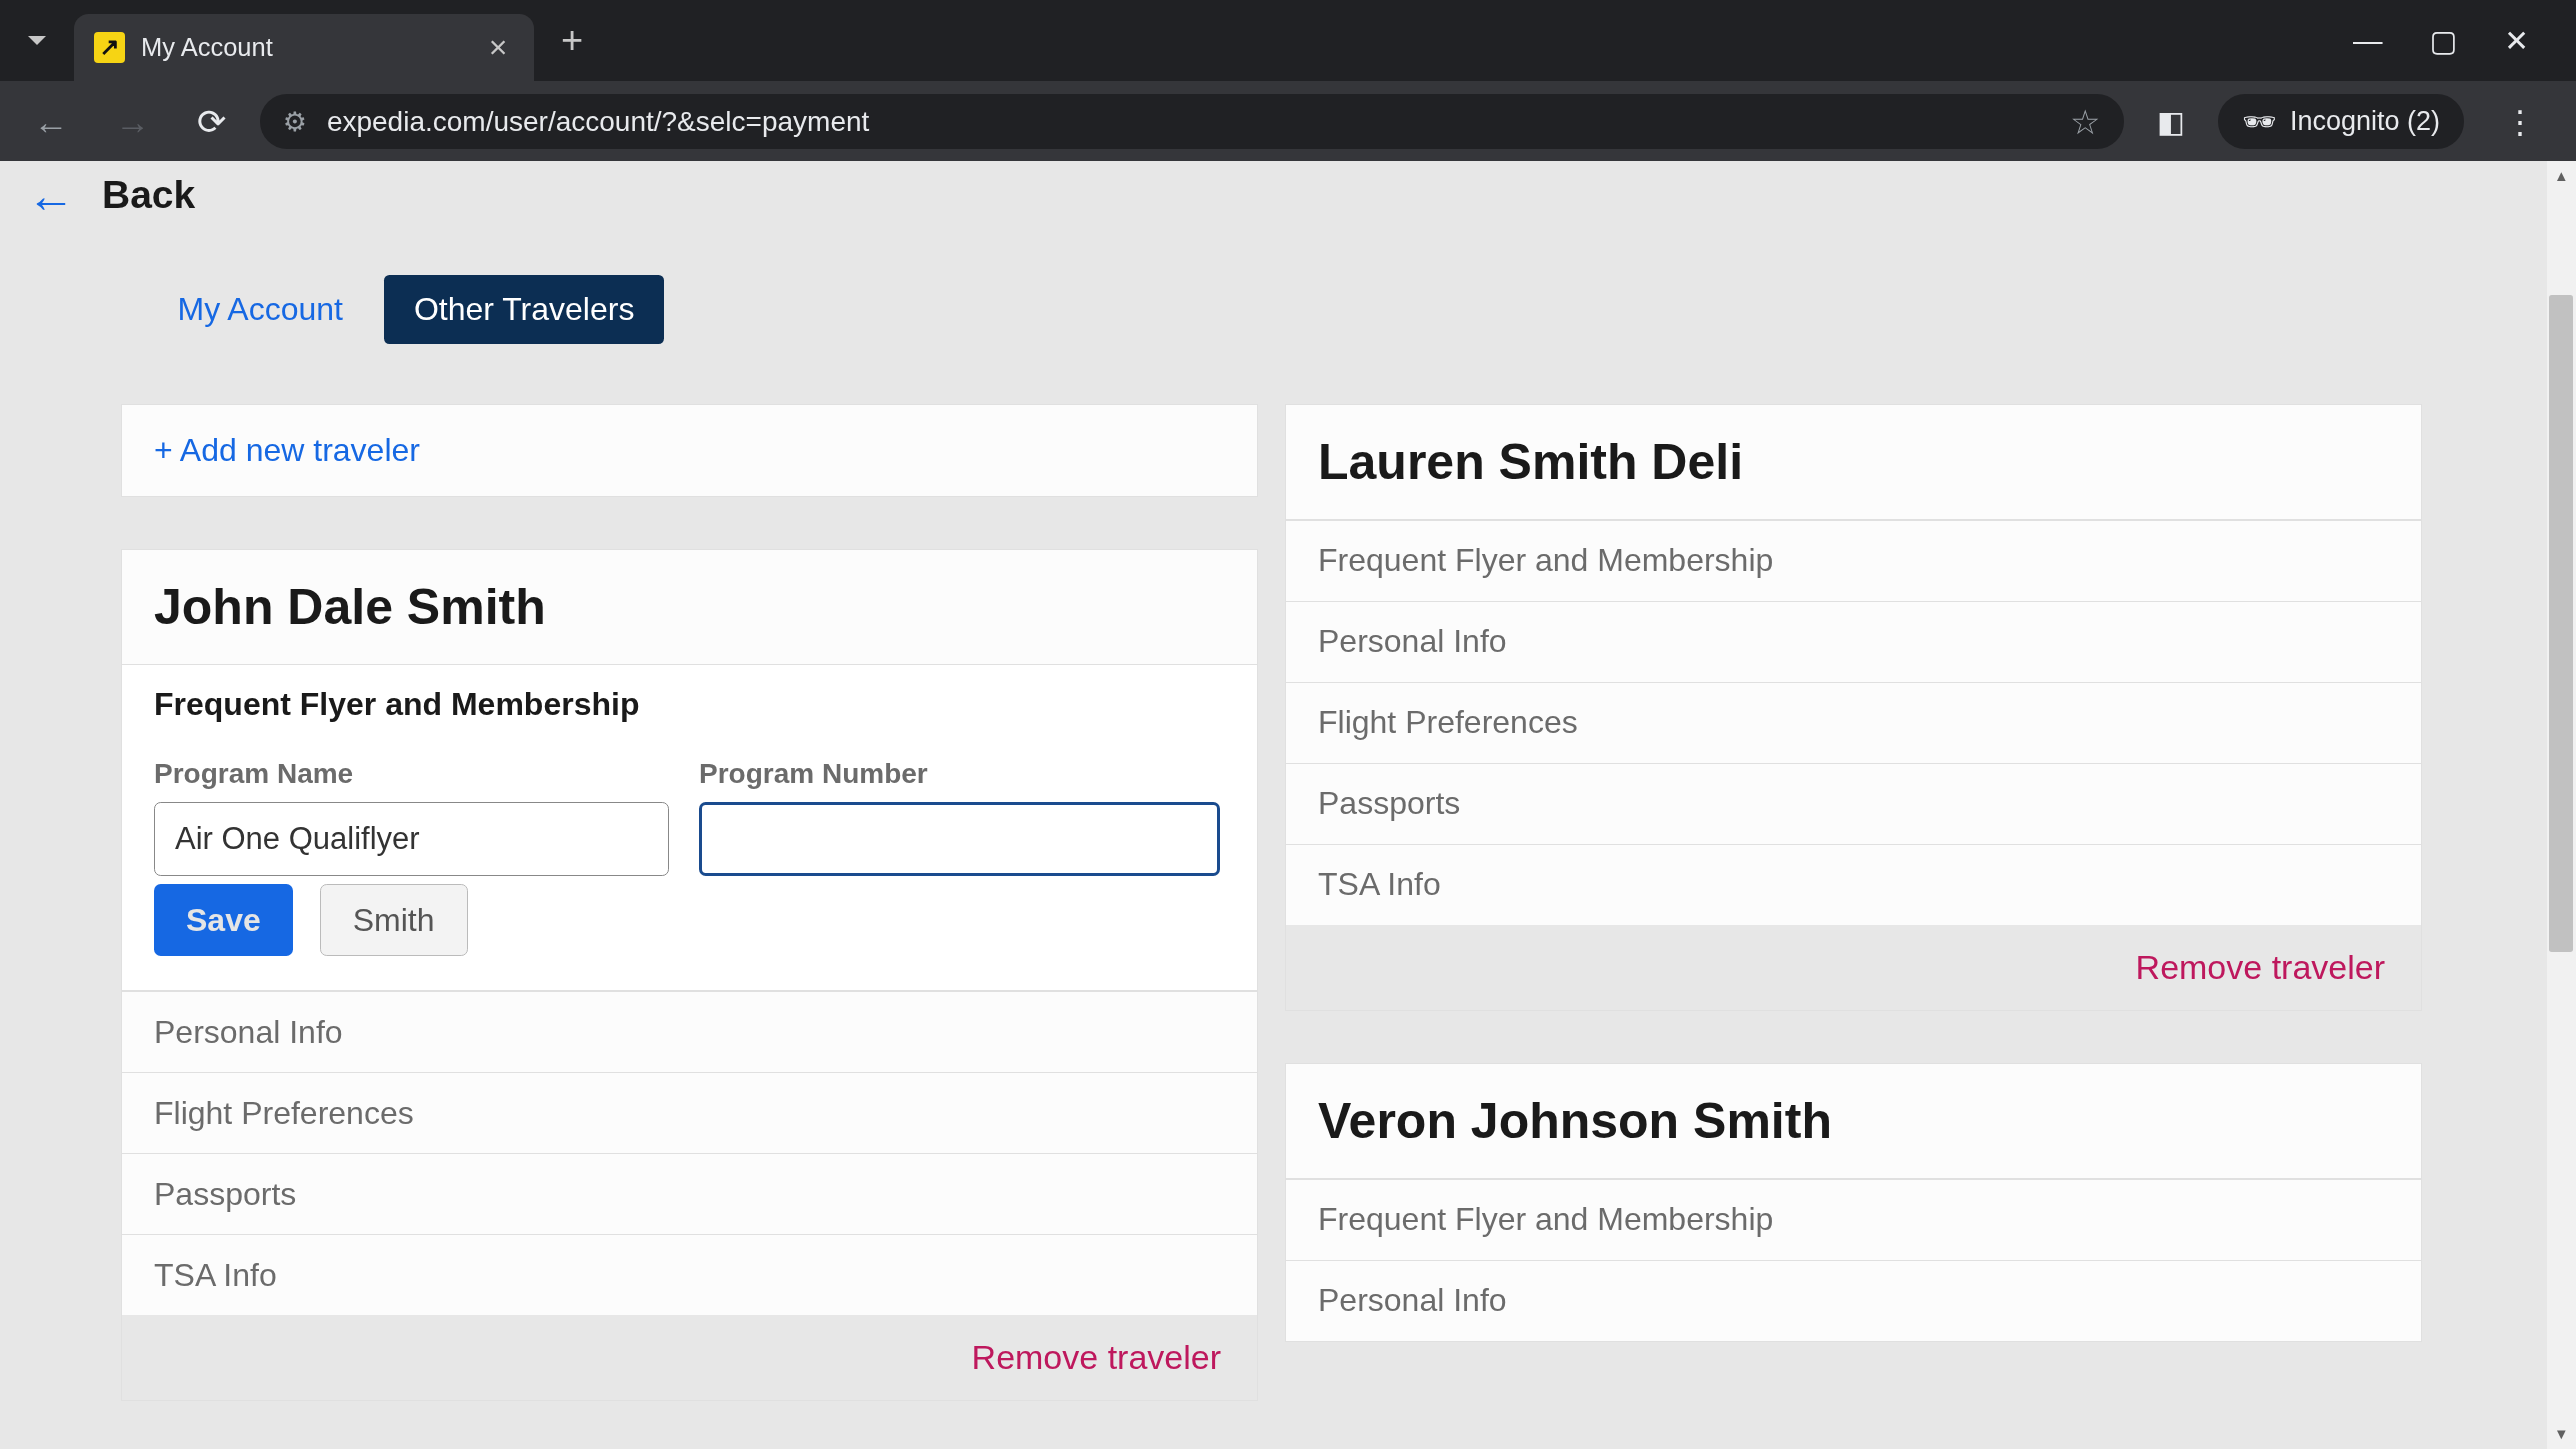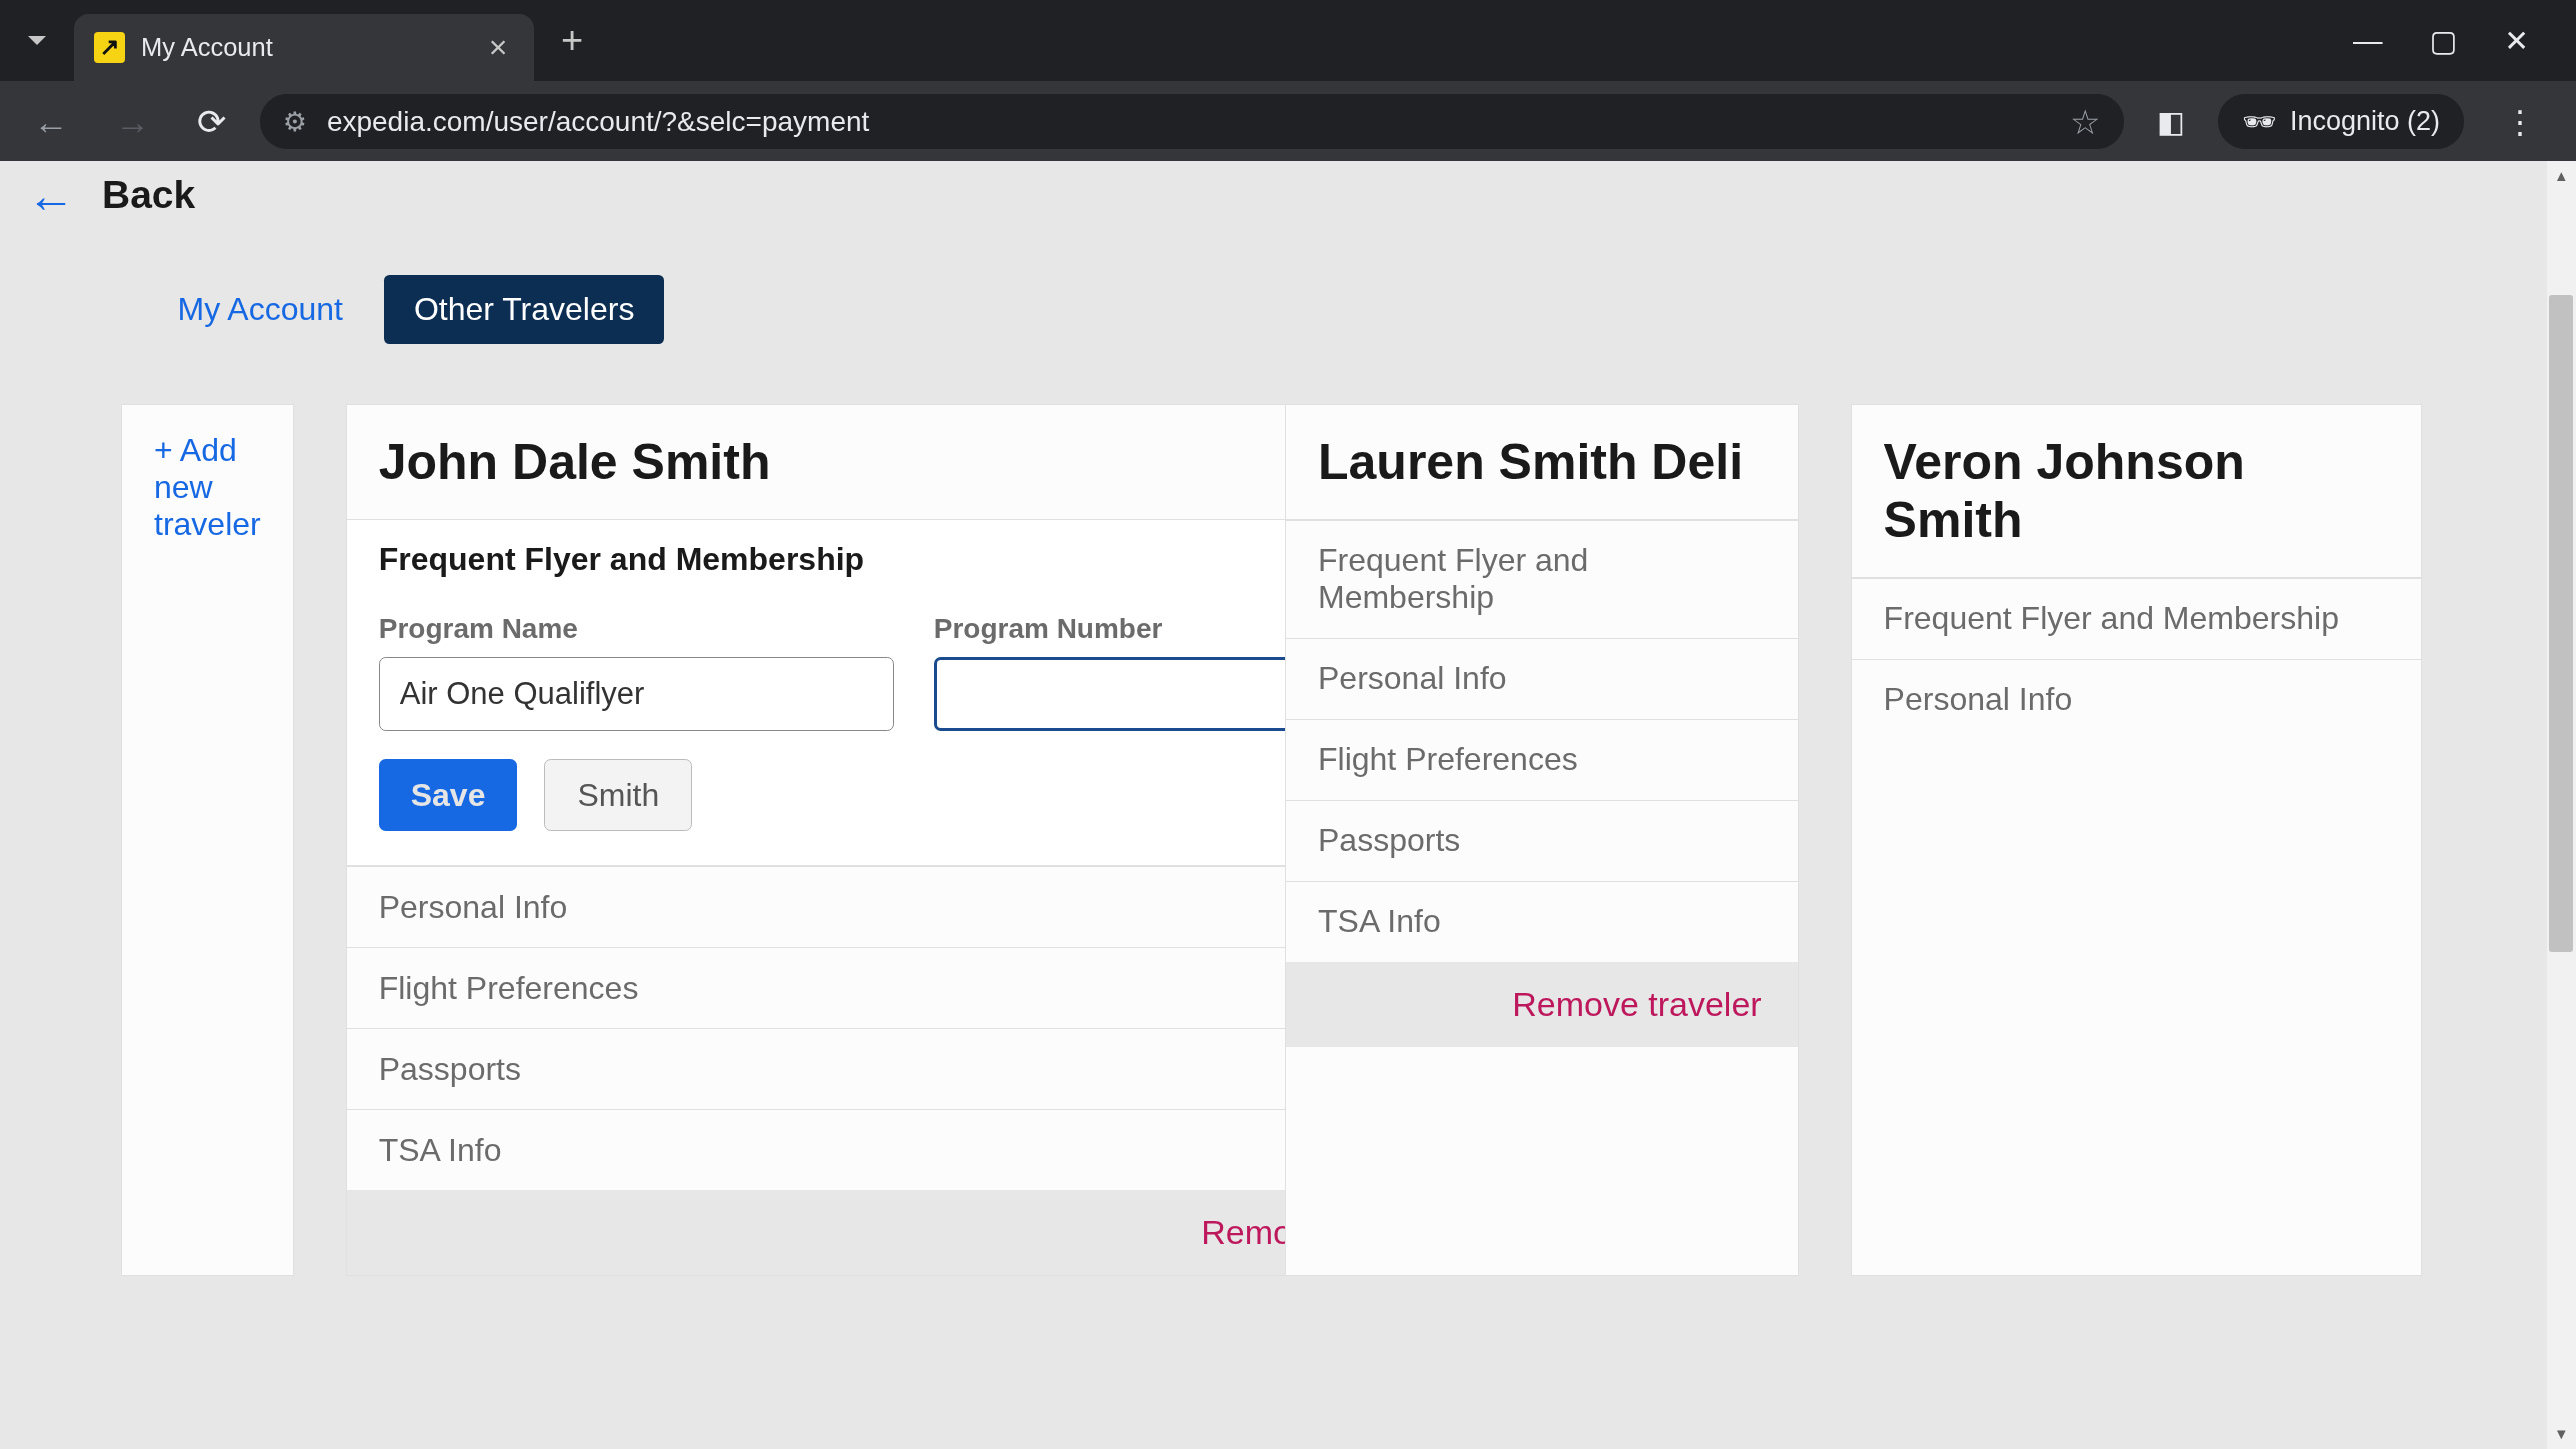--- a/index.html
+++ b/index.html
@@ -159,21 +159,21 @@
   .acct-tab.active {
     background: #0c2e53;
     color: #fff;
   }
 
   .columns {
     display: flex;
     gap: 27px;
     margin: 60px 0 0 121px;
   }
-  .col { width: 1137px; display: flex; flex-direction: row; gap: 52px; }
+  .col { width: 1137px; display: flex; flex-direction: column; gap: 52px; }
 
   .card {
     background: #fcfcfc;
     border: 0.7px solid #e0e0e0;
   }
   .add-card {
     padding: 27px 32px;
   }
   .add-link {
     color: #1668e3;
@@ -204,22 +204,22 @@
     background: #fff;
     border-top: none;
   }
   .expanded-body {
     padding: 13.4px 32px 34px 32px;
     background: #fff;
     border-bottom: 0.7px solid #e0e0e0;
   }
   .form-row {
     display: flex;
-    gap: 40px;
-    margin-bottom: 28px;
+    gap: 30px;
+    margin-bottom: 8px;
   }
   .form-field { display: flex; flex-direction: column; gap: 12px; }
   .form-label { color: #6b6b6b; font-size: 28px; font-weight: 600; }
   .text-input {
     height: 74px;
     border: 1.3px solid #888;
     border-radius: 6.7px;
     font-size: 31px;
     padding: 0 20px;
     background: #fff;

